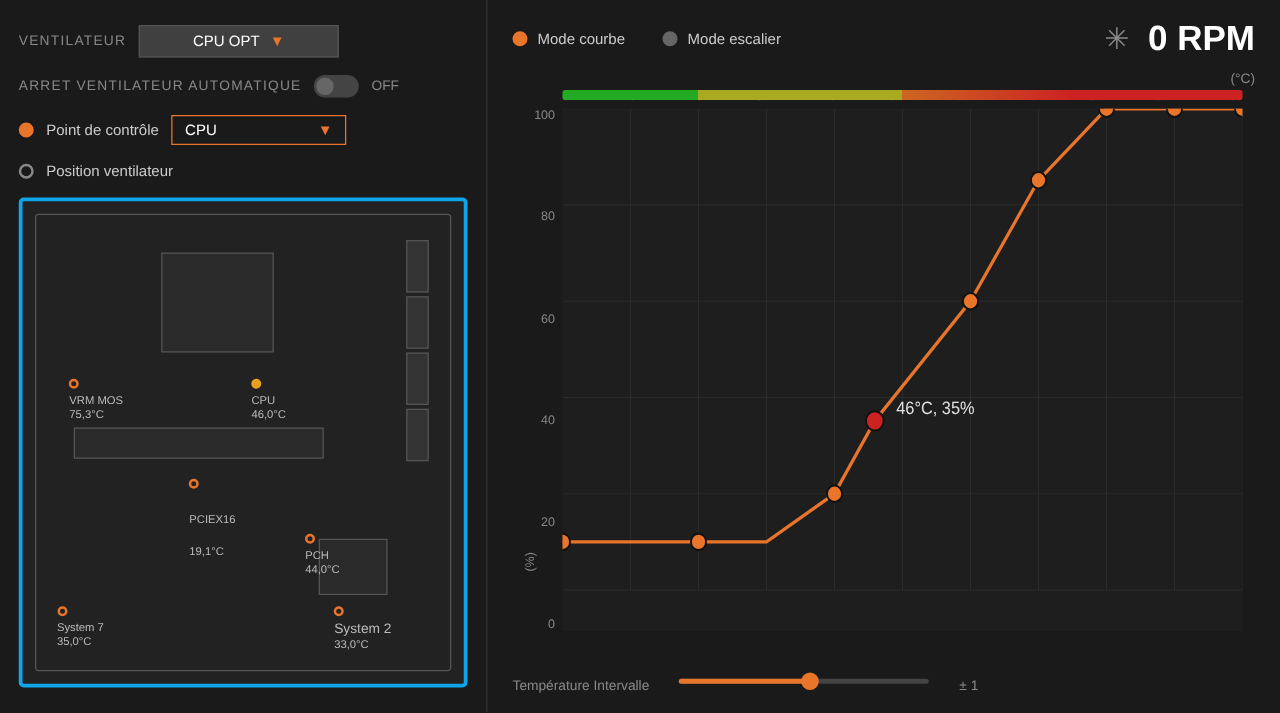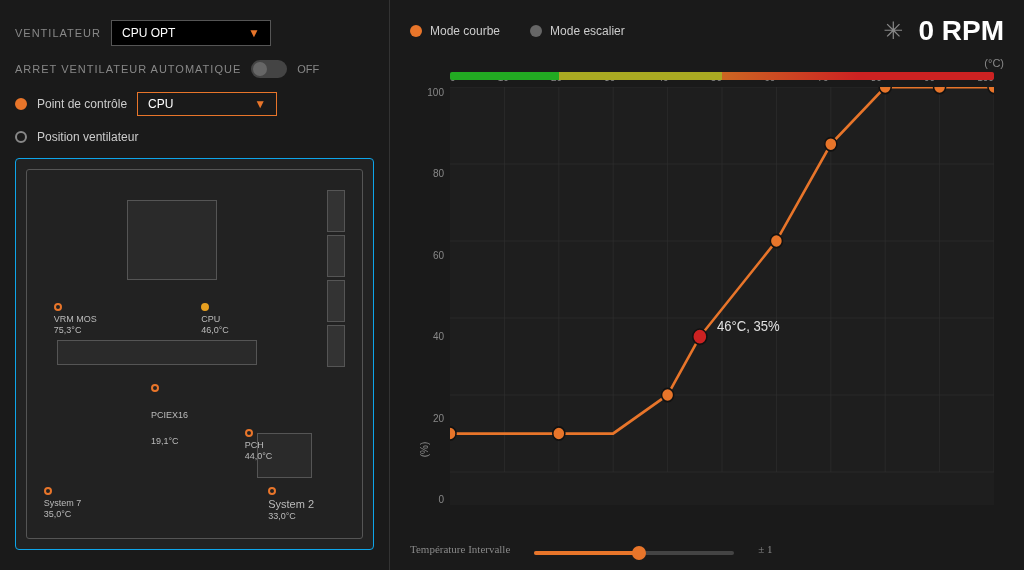--- a/index.html
+++ b/index.html
@@ -40,27 +40,27 @@
       text-align: center;
     }
 
     .row {
       display: flex;
       align-items: center;
       gap: 10px;
     }
 
     .dropdown {
-      background: #000000;
+      background: #404040;
       border: 1px solid #555;
       color: #fff;
       padding: 5px 10px;
       display: flex;
       align-items: center;
-      justify-content: space-between;
+      justify-content: center;
       cursor: pointer;
       min-width: 120px;
     }
 
     .dropdown-large {
       min-width: 160px;
     }
 
     .dropdown-arrow {
       color: #e8752a;
@@ -134,21 +134,21 @@
       color: #ccc;
       padding: 5px 14px;
       cursor: pointer;
       font-size: 11px;
       letter-spacing: 1px;
     }
 
     
     .mb-diagram {
       background: #222;
-      border: 1px solid #0ea5e9;
+      border: 3px solid #0ea5e9;
       border-radius: 4px;
       flex: 1;
       position: relative;
       padding: 10px;
       min-height: 300px;
     }
 
     .mb-inner {
       border: 1px solid #555;
       border-radius: 3px;
@@ -336,24 +336,23 @@
     }
 
     .x-label {
       font-size: 10px;
       color: #888;
     }
 
     
     .slider-row {
       display: flex;
-      align-items: flex-end;
+      align-items: flex-start;
       gap: 24px;
       margin-top: 8px;
-      font-family: Liberation Serif, serif;
     }
 
     .slider-label {
       font-size: 11px;
       color: #888;
       white-space: nowrap;
     }
 
     .slider-track {
       flex: 1;

